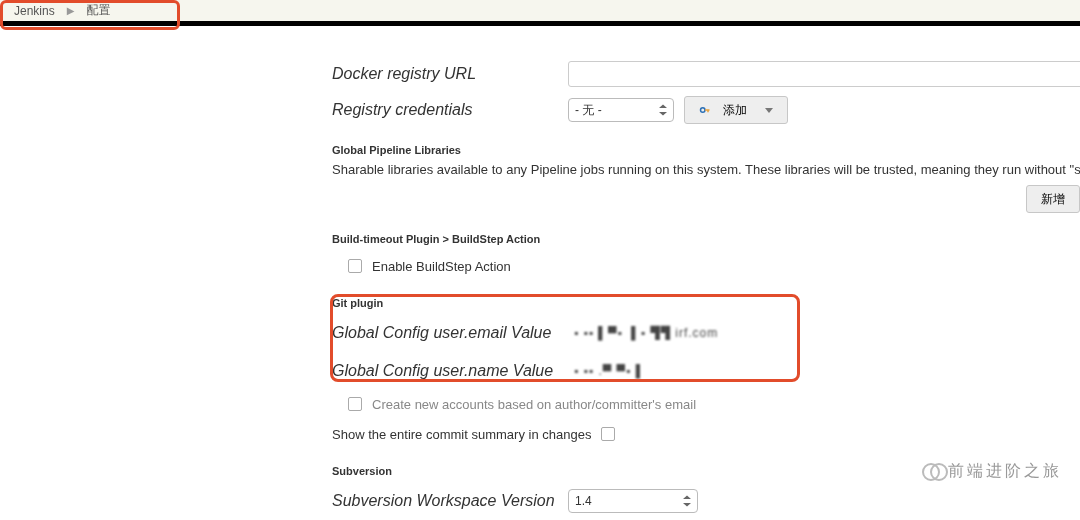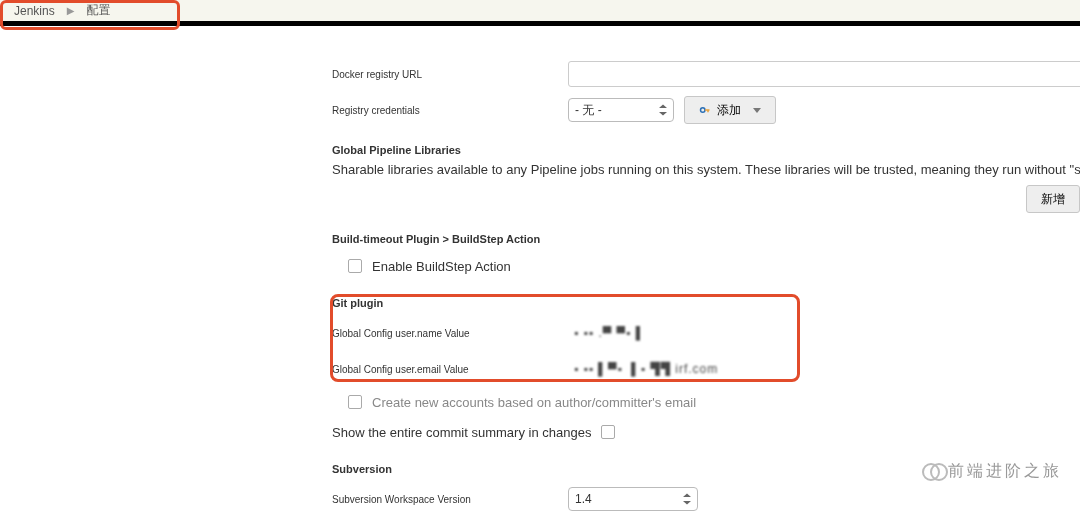--- a/index.html
+++ b/index.html
@@ -45,22 +45,23 @@
   .row {
     display: flex;
     align-items: center;
     min-height: 36px;
     padding: 2px 0;
   }
   .row .lbl {
     width: 236px;
     flex: 0 0 236px;
     color: #333;
-    font-size: 10px;
+    font-size: 16px;
     white-space: nowrap;
+    font-style: italic;
   }
   .row .ctrl { flex: 1; display: flex; align-items: center; gap: 10px; }
   .wide-input {
     width: 100%;
     max-width: 520px;
     height: 26px;
     border: 1px solid #ccc;
     border-radius: 3px;
     background: #fff;
     padding: 2px 6px;
@@ -90,21 +91,21 @@
   }
   .btn {
     height: 28px;
     border: 1px solid #c7c7c7;
     border-radius: 3px;
     background: #eee;
     padding: 0 14px;
     font-size: 12px;
     display: inline-flex;
     align-items: center;
-    gap: 6px;
+    gap: 12px;
     cursor: pointer;
   }
   .btn .key-icon {
     width: 12px; height: 12px;
     display: inline-block;
   }
   .btn .key-icon svg { width: 12px; height: 12px; }
   .btn .caret {
     width: 0; height: 0;
     border-left: 4px solid transparent;
@@ -235,31 +236,31 @@
   </div>
 
   <div class="section-head" style="margin-top:20px;">Build-timeout Plugin &gt; BuildStep Action</div>
   <div class="indent-row">
     <span class="checkbox"></span>
     <span>Enable BuildStep Action</span>
   </div>
 
   <div class="section-head">Git plugin</div>
 
+  <div class="row">
+    <div class="lbl">Global Config user.email Value</div>
+    <div class="ctrl">
+      <div class="obscured" style="width:220px;height:24px;display:flex;align-items:center;padding:0 6px;">▪ ▪▪▐ ▀▪ ▐ ▪   ▜▜   irf.com</div>
+    </div>
+  </div>
+
   <div class="row" style="margin-top:2px;">
     <div class="lbl" style="width:236px;">Global Config user.name Value</div>
     <div class="ctrl">
       <div class="obscured" style="width:220px;height:24px;display:flex;align-items:center;padding:0 6px;">▪ ▪▪ .▀ ▀▪   ▌</div>
-    </div>
-  </div>
-
-  <div class="row">
-    <div class="lbl">Global Config user.email Value</div>
-    <div class="ctrl">
-      <div class="obscured" style="width:220px;height:24px;display:flex;align-items:center;padding:0 6px;">▪ ▪▪▐ ▀▪ ▐ ▪   ▜▜   irf.com</div>
     </div>
   </div>
 
   <div class="indent-row" style="color:#888;">
     <span class="checkbox"></span>
     <span style="text-decoration:line-through solid rgba(226,76,43,0);">Create new accounts based on author/committer's email</span>
   </div>
 
   <div class="indent-row" style="padding-left:0;">
     <span>Show the entire commit summary in changes</span>

